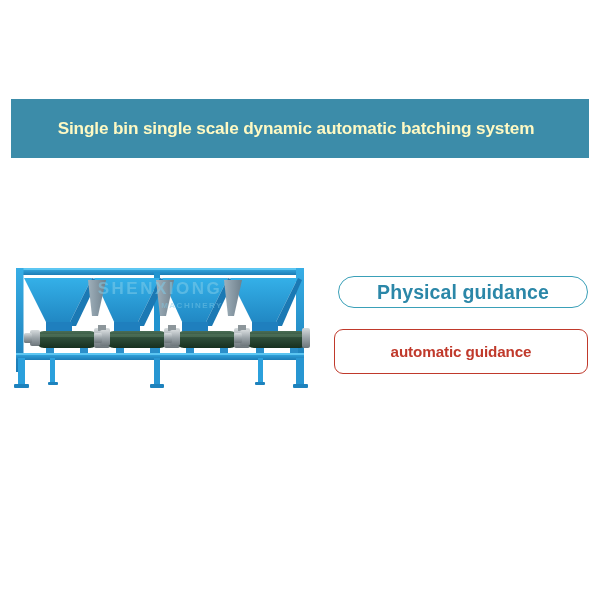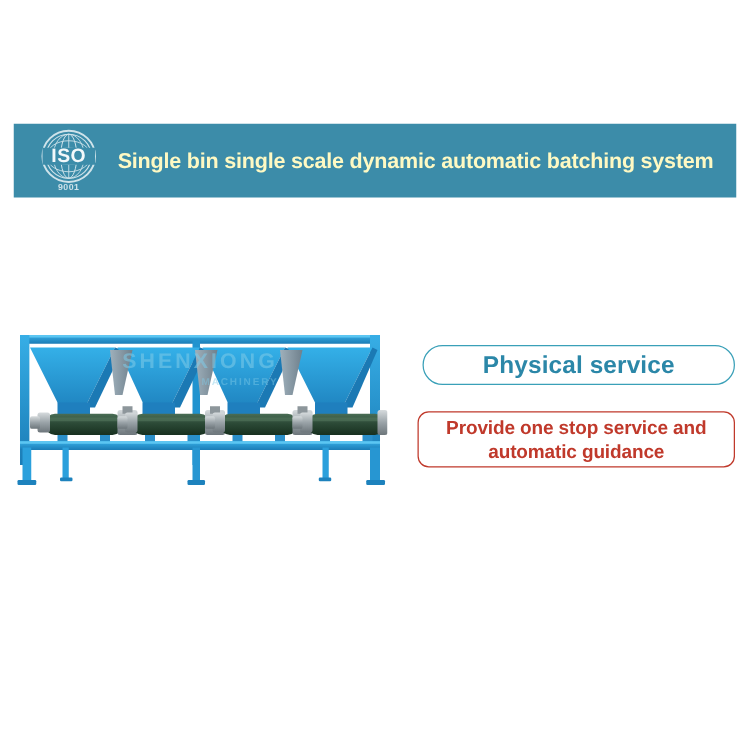--- a/index.html
+++ b/index.html
@@ -120,41 +120,20 @@
     line-height: 19px;
     letter-spacing: -0.1px;
   }
   .callout-service .svc-text .l2 { display: block; }
 </style>
 </head>
 <body>
 
 <div class="banner">
 
-  <div class="iso-logo">
-    <div class="iso-globe">
-      <svg width="46" height="44" viewBox="0 0 46 44" aria-hidden="true">
-
-        <ellipse cx="23" cy="22" rx="21" ry="20.5" fill="none" stroke="#cfe3ea" stroke-width="1.6"></ellipse>
-        <ellipse cx="23" cy="22" rx="18" ry="17.6" fill="none" stroke="#cfe3ea" stroke-width="0.9"></ellipse>
-
-        <ellipse cx="23" cy="22" rx="17.6" ry="6.4" fill="none" stroke="#cfe3ea" stroke-width="0.8"></ellipse>
-        <ellipse cx="23" cy="22" rx="17.6" ry="12.4" fill="none" stroke="#cfe3ea" stroke-width="0.7"></ellipse>
-
-        <ellipse cx="23" cy="22" rx="6.4" ry="17.6" fill="none" stroke="#cfe3ea" stroke-width="0.8"></ellipse>
-        <ellipse cx="23" cy="22" rx="12.4" ry="17.6" fill="none" stroke="#cfe3ea" stroke-width="0.7"></ellipse>
-        <line x1="5.4" y1="22" x2="40.6" y2="22" stroke="#cfe3ea" stroke-width="0.7"></line>
-        <line x1="23" y1="4.4" x2="23" y2="39.6" stroke="#cfe3ea" stroke-width="0.7"></line>
-
-        <rect x="2" y="15.2" width="42" height="13.6" fill="#3c8ca9"></rect>
-        <text x="23" y="26.6" text-anchor="middle" font-family="Liberation Sans, sans-serif" font-size="15.5" font-weight="bold" fill="#f2f8fa" letter-spacing="0.4">ISO</text>
-      </svg>
-    </div>
-    <div class="iso-sub">9001</div>
-  </div>
 
   <div class="banner-title">Single bin single scale dynamic automatic batching system</div>
 </div>
 
 <div class="machine-wrap">
   <svg width="300" height="140" viewBox="0 0 300 140" aria-hidden="true">
     <defs>
       <linearGradient id="hopFace" x1="0" y1="0" x2="0" y2="1">
         <stop offset="0%" stop-color="#34b0e8"></stop>
         <stop offset="100%" stop-color="#1f84c0"></stop>
@@ -264,21 +243,20 @@
 
     <rect x="4" y="130" width="15" height="4" rx="1" fill="#1d82bd"></rect>
     <rect x="38" y="128" width="10" height="3" rx="1" fill="#1d82bd"></rect>
     <rect x="140" y="130" width="14" height="4" rx="1" fill="#1d82bd"></rect>
     <rect x="245" y="128" width="10" height="3" rx="1" fill="#1d82bd"></rect>
     <rect x="283" y="130" width="15" height="4" rx="1" fill="#1d82bd"></rect>
   </svg>
 </div>
 
 <div class="callout-physical">
-  <span>Physical service</span>
+  <span>Physical guidance</span>
 </div>
 
 <div class="callout-service">
   <div class="svc-text">
-    <span>Provide one stop service and</span>
     <span class="l2">automatic guidance</span>
   </div>
 </div>
 
 </body></html>

